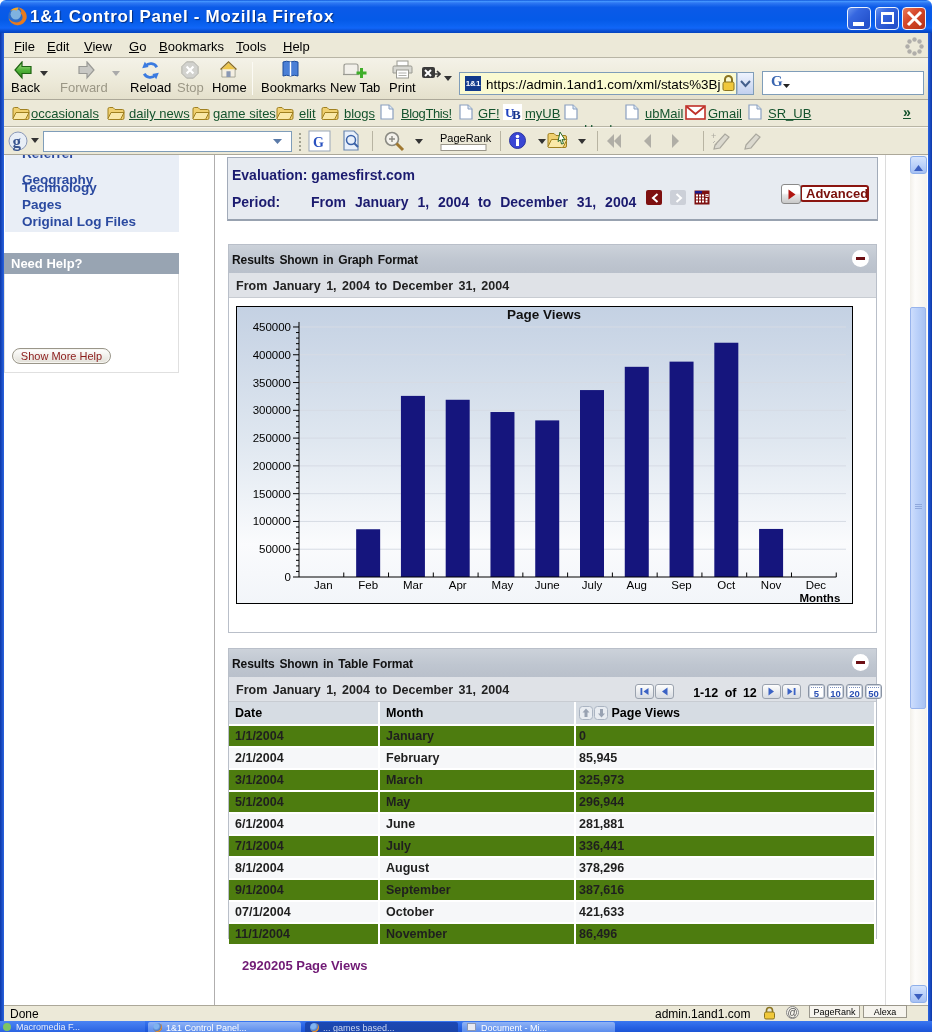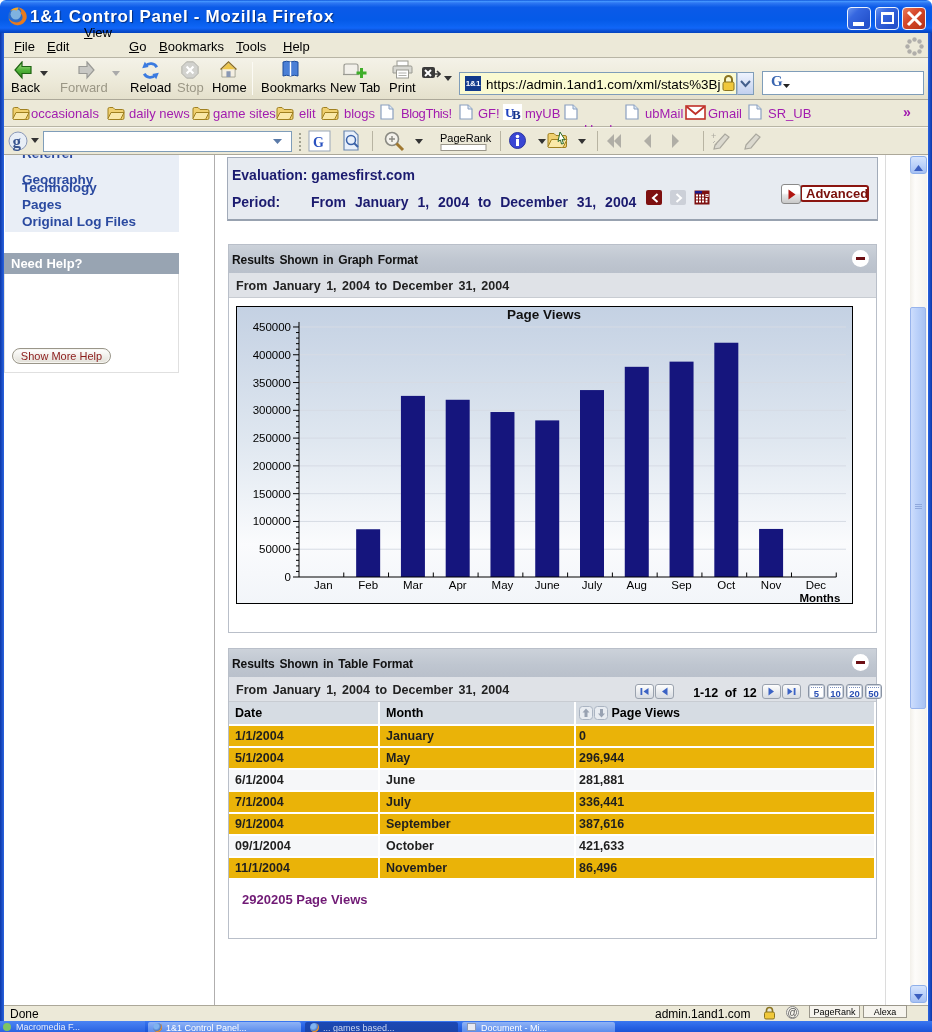--- a/index.html
+++ b/index.html
@@ -13,39 +13,39 @@
   #btn-min  { left:847px; background:linear-gradient(135deg,#6a95ef 0%,#3667e0 30%,#2452cc 80%); }
   #btn-max  { left:875px; background:linear-gradient(135deg,#6a95ef 0%,#3667e0 30%,#2452cc 80%); }
   #btn-close{ left:902px; background:linear-gradient(135deg,#ea7a58 0%,#d6492c 40%,#bc3518 90%); }
   #menubar { left:4px; top:33px; width:924px; height:25px; background:#ece9d8; border-bottom:1px solid #b8b5a5; }
   .menu-item { position:absolute; top:5px; font-size:13px; color:#000; }
   .menu-item u { text-decoration:underline; }
   #navbar { left:4px; top:58px; width:924px; height:42px; background:linear-gradient(180deg,#f4f2e8 0%,#ece9d8 60%,#e4e0cc 100%); border-bottom:1px solid #aca899; }
   .navlab { position:absolute; top:21px; font-size:13px; color:#000; }
   .navlab.dis { color:#9b9786; }
   #bmbar { left:4px; top:100px; width:924px; height:27px; background:#ece9d8; border-bottom:1px solid #b8b5a5; }
-  .bm { position:absolute; top:6px; font-size:13px; color:#a21caf; }
+  .bm { position:absolute; top:6px; font-size:13px; color:#14532d;text-decoration:underline; }
   #gbar { left:4px; top:127px; width:924px; height:28px; background:#ece9d8; border-bottom:1px solid #aca899; border-top:1px solid #f8f6ee; }
   #borderL { left:0; top:33px; width:4px; height:988px; background:linear-gradient(90deg,#0c37a8,#2a64e0); }
   #borderR { left:928px; top:33px; width:4px; height:988px; background:linear-gradient(90deg,#2a64e0,#0c37a8); }
   #content { left:4px; top:155px; width:906px; height:850px; background:#fff; overflow:hidden; }
   #statusbar { left:4px; top:1005px; width:924px; height:16px; background:#ece9d8; border-top:1px solid #aca899; font-size:12px; }
   #taskbar { left:0; top:1021px; width:932px; height:11px; background:linear-gradient(180deg,#3a77f0 0%,#2560e2 60%,#1c55d6 100%); }
   .sep { position:absolute; width:1px; background:#b8b4a2; border-right:1px solid #fbfaf4; }
   .slink { font-size:13.5px; font-weight:bold; color:#2b4aa0; }
   .navy { font-weight:bold; color:#1b1b6f; }
   .panel { border:1px solid #b9bfc9; background:#fff; }
   .phead { position:relative; height:28px; background:linear-gradient(180deg,#ccd2da 0%,#bfc6d0 55%,#b9c0cb 100%); font-size:12px; letter-spacing:-0.1px; font-weight:bold; color:#111; padding:8px 0 0 3px; word-spacing:1.5px; }
   .psub { height:25px; background:#dfe2e7; border-bottom:1px solid #c8ccd2; font-size:12.5px; font-weight:bold; color:#222; padding:6px 0 0 7px; word-spacing:2px; }
   .minusbtn { position:absolute; right:7px; top:5px; width:17px; height:17px; border-radius:50%; background:#fff; }
   .minusbar { position:absolute; left:4px; top:7px; width:9px; height:3px; background:#6d0f14; }
   table.res { border-collapse:collapse; width:100%; font-size:12.5px; }
   table.res td { font-weight:bold; color:#1f1f1f; height:22px; padding:0 0 0 6px; border-bottom:2px solid #fff; border-right:2px solid #fff; } table.res td:last-child { padding-left:3px; }
   table.res tr.hd td { background:#d6dce3; color:#000; border-right:2px solid #fff; height:23px; }
-  table.res tr.o td { background:#eab308; }
+  table.res tr.o td { background:#4d7c0f; }
   table.res tr.e td { background:#f6f7f9; }
   .c1 { width:150px; } .c2 { width:196px; }
   .pgb { position:absolute; top:0; width:19px; height:15px; background:linear-gradient(180deg,#fdfdfd,#d8dce2); border:1px solid #9aa2ae; border-radius:3px; display:flex; align-items:center; justify-content:center; }
   .pgn { position:absolute; top:0; width:17px; height:15px; background:#fff; border:1px solid #8a94a4; border-radius:3px; color:#2b50b4; font-size:9.5px; font-weight:bold; text-align:center; line-height:17px; box-shadow:inset 0 0 0 1px #c8d0dc; }
   .pgn::before { content:""; position:absolute; left:2px; top:2px; right:2px; border-top:1px dotted #7a90c0; }
   .sbtn { width:17px; height:18px; background:linear-gradient(180deg,#d6e4fc,#bcd2fa 50%,#a6c0f2); border:1px solid #8fb0ea; border-radius:3px; }
   .tbtxt { font-size:9px; color:#e6ecfa; white-space:nowrap; overflow:hidden; }
   .tbico { width:9px; height:9px; border-radius:50%; background:radial-gradient(circle at 35% 35%, #7fb2f0 30%, #2a5ab4 70%); box-shadow:inset -1px -1px 0 #e88f28; }
 </style>
 </head>
@@ -64,21 +64,21 @@
   <div class="abs winbtn" id="btn-close"></div>
   <div class="abs" style="left:853px; top:22px; width:11px; height:4px; background:#fff;"></div>
   <div class="abs" style="left:881px; top:12px; width:13px; height:12px; border:2px solid #fff; border-top-width:3px;"></div>
   <svg class="abs" style="left:906px; top:10px;" width="17" height="17">
     <path d="M2 2 L15 15 M15 2 L2 15" stroke="#fff" stroke-width="3"></path>
   </svg>
 
   <div id="menubar" class="abs"></div>
   <div class="menu-item" style="left:14px; top:39px;"><u>F</u>ile</div>
   <div class="menu-item" style="left:47px; top:39px;"><u>E</u>dit</div>
-  <div class="menu-item" style="left:84px; top:25px;text-align:right;"><u>V</u>iew</div>
+  <div class="menu-item" style="left:84px; top:39px;text-align:right;"><u>V</u>iew</div>
   <div class="menu-item" style="left:129px; top:39px;"><u>G</u>o</div>
   <div class="menu-item" style="left:159px; top:39px;"><u>B</u>ookmarks</div>
   <div class="menu-item" style="left:236px; top:39px;"><u>T</u>ools</div>
   <div class="menu-item" style="left:283px; top:39px;"><u>H</u>elp</div>
   <svg class="abs" id="throbber" style="left:905px; top:37px;" width="19" height="19" viewBox="0 0 19 19">
     <g fill="#b0aeaa">
       <circle cx="9.5" cy="2.5" r="2.2"></circle>
       <circle cx="14.5" cy="4.5" r="2.2"></circle>
       <circle cx="16.5" cy="9.5" r="2.2"></circle>
       <circle cx="14.5" cy="14.5" r="2.2"></circle>
@@ -405,42 +405,57 @@
                     <path d="M7 2.5 L10.5 6.5 H8.5 V11 H5.5 V6.5 H3.5 Z" fill="#98a2b2"></path>
                     <path d="M22.5 11.5 L19 7.5 H21 V3 H24 V7.5 H26 Z" fill="#98a2b2"></path>
                   </g>
                 </svg> Page Views</td>
             </tr>
         <tr class="o">
               <td>1/1/2004</td>
               <td>January</td>
               <td>0</td>
             </tr>
+        <tr class="e">
+              <td>2/1/2004</td>
+              <td>February</td>
+              <td>85,945</td>
+            </tr>
+        <tr class="o">
+              <td>3/1/2004</td>
+              <td>March</td>
+              <td>325,973</td>
+            </tr>
         <tr class="o">
               <td>5/1/2004</td>
               <td>May</td>
               <td>296,944</td>
             </tr>
         <tr class="e">
               <td>6/1/2004</td>
               <td>June</td>
               <td>281,881</td>
             </tr>
         <tr class="o">
               <td>7/1/2004</td>
               <td>July</td>
               <td>336,441</td>
             </tr>
+        <tr class="e">
+              <td>8/1/2004</td>
+              <td>August</td>
+              <td>378,296</td>
+            </tr>
         <tr class="o">
               <td>9/1/2004</td>
               <td>September</td>
               <td>387,616</td>
             </tr>
         <tr class="e">
-              <td>09/1/2004</td>
+              <td>07/1/2004</td>
               <td>October</td>
               <td>421,633</td>
             </tr>
         <tr class="o">
               <td>11/1/2004</td>
               <td>November</td>
               <td>86,496</td>
             </tr>
       </tbody>
         </table>

